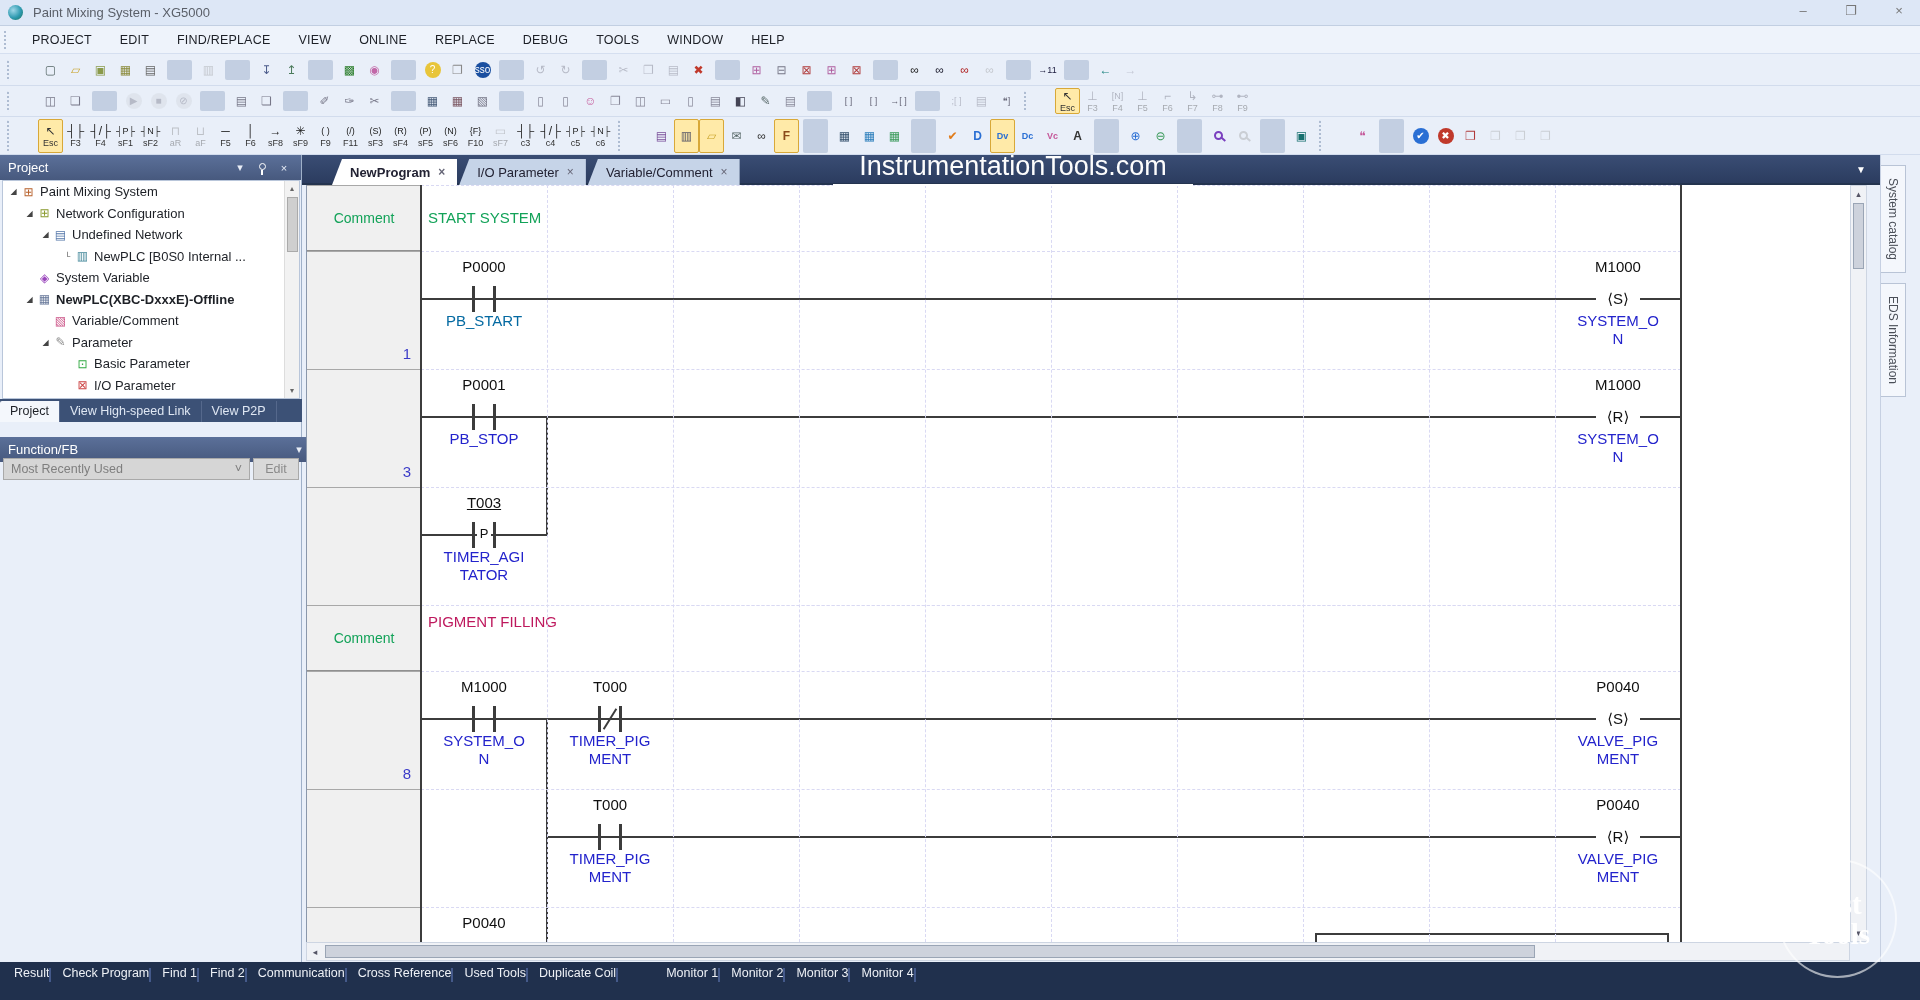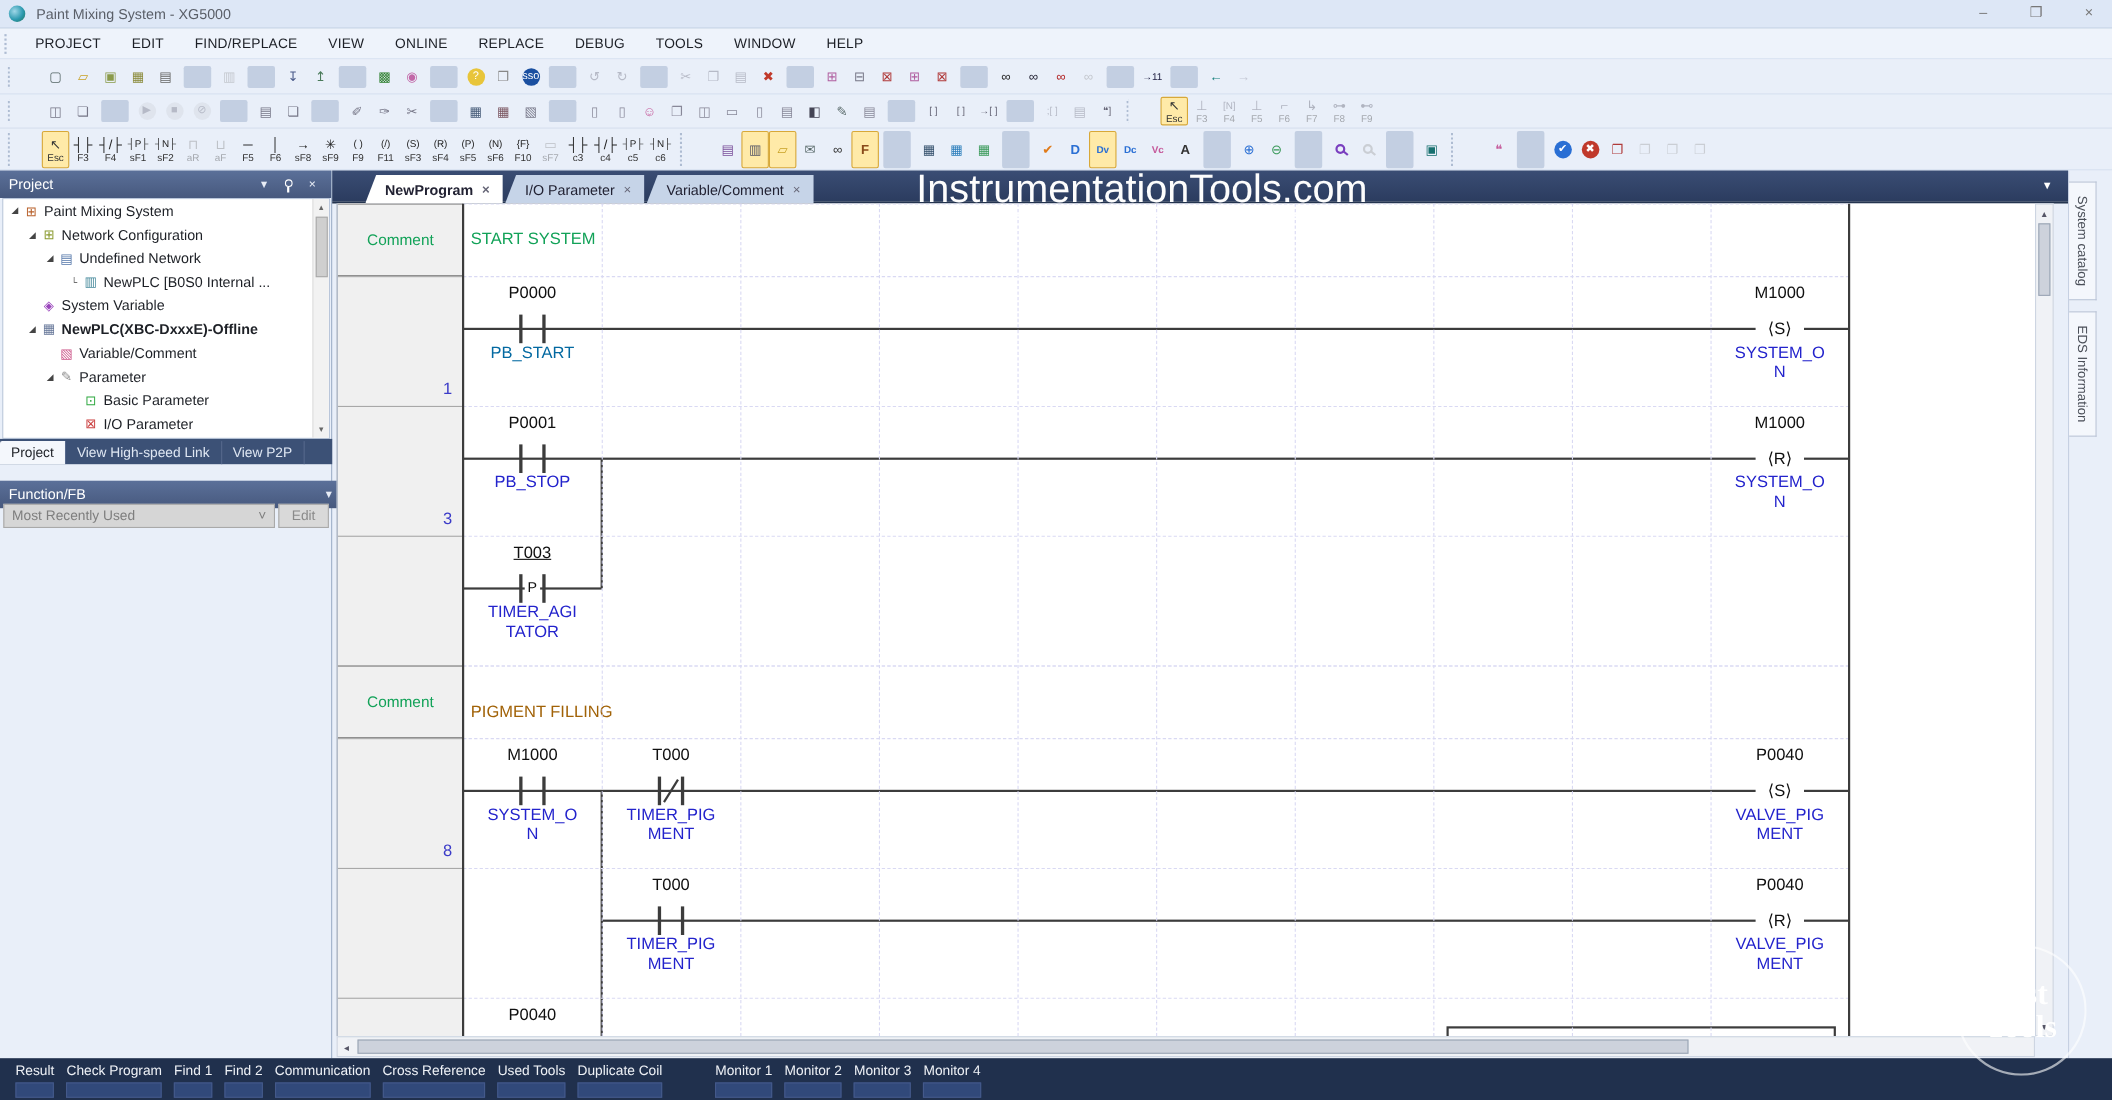--- a/index.html
+++ b/index.html
@@ -58,21 +58,21 @@
   #fndrop .sp{flex:1;}
   #fnedit{width:46px;height:22px;background:#d9d9d9;border:1px solid #a9a9a9;color:#8a8a8a;font-size:12.5px;display:flex;align-items:center;justify-content:center;}
   #fnlist{position:absolute;left:2px;top:340px;width:298px;height:455px;background:#fff;border:1px solid #8a97ab;font-size:12.5px;color:#111;padding:6px 8px;}
   
   #tabbar{position:absolute;left:302px;top:155px;width:1578px;height:30px;background:linear-gradient(#3a4d74,#2b3c5f);border-bottom:2px solid #24344f;}
   #doctabs{display:flex;list-style:none;margin-left:30px;height:30px;align-items:flex-end;}
   #doctabs li{height:26px;display:flex;align-items:center;gap:8px;background:#c6d4e8;color:#223;font-size:13px;padding:0 12px 0 18px;margin-right:2px;clip-path:polygon(10px 0,100% 0,100% 100%,0 100%);}
   #doctabs li.active{background:#fff;font-weight:bold;}
   #doctabs .x{font-size:12px;color:#667;}
   #tabmenu{position:absolute;right:14px;top:9px;color:#fff;font-size:10px;}
-  #watermark{position:absolute;left:833px;top:151px;width:360px;color:#fdfdfd;font-size:36px;text-align:center;border-bottom:2px solid #fff;padding-bottom:2px;z-index:30;white-space:nowrap;}
+  #watermark{position:absolute;left:833px;top:151px;width:360px;color:#fdfdfd;font-size:27px;text-align:center;border-bottom:2px solid #fff;padding-bottom:2px;z-index:30;white-space:nowrap;}
   
   #ladder{position:absolute;left:306px;top:185px;width:1544px;height:757px;background:#fff;border-left:1px solid #8a97ab;overflow:hidden;}
   .gbg{position:absolute;left:0;top:0;width:114px;height:100%;background:#f0f0f0;border-right:0;}
   .vdash{position:absolute;width:0;border-left:1px dashed #d9d9f3;top:0;height:100%;}
   .hdash{position:absolute;height:0;border-top:1px dashed #d9d9f3;}
   .gsep{position:absolute;left:0;width:114px;height:1px;background:#a8a8a8;}
   .wire{position:absolute;background:#3c3c3c;}
   .gcell{position:absolute;left:0;width:114px;background:#f0f0f0;border-top:1px solid #909090;border-bottom:1px solid #909090;display:flex;align-items:center;justify-content:center;font-size:14px;}
   .ctext{position:absolute;font-size:15px;}
   .dev{position:absolute;width:150px;text-align:center;font-size:15px;color:#101010;}
@@ -89,21 +89,21 @@
   #vscroll .ar.dn{position:absolute;bottom:0;width:100%;}
   #vscroll .th{position:absolute;left:2px;top:17px;width:11px;height:66px;background:#cdd2dc;border:1px solid #9aa5b5;}
   #hscroll{position:absolute;left:306px;top:942px;width:1544px;height:19px;background:#f0f2f6;border:1px solid #cdd5e2;display:flex;align-items:center;font-size:9px;color:#556;}
   #hscroll .ar{width:16px;text-align:center;}
   #hscroll .th{width:1210px;height:13px;background:#cdd2dc;border:1px solid #9aa5b5;margin-left:2px;}
   
   #rightstrip{position:absolute;left:1880px;top:155px;width:40px;height:807px;background:#e9eff9;border-left:1px solid #c6d0e2;}
   .vtab{writing-mode:vertical-rl;font-size:12px;color:#4a4f58;background:#f4f7fc;border:1px solid #b9c4d6;border-left:0;padding:12px 5px;margin-top:10px;}
   
   #bottombar{position:absolute;left:0;top:962px;width:1920px;height:38px;background:#20304d;display:flex;align-items:flex-start;padding:4px 0 0 14px;gap:11px;}
-  .bt{display:flex;flex-direction:column;align-items:center;}
+  .bt{display:flex;flex-direction:row;align-items:center;}
   .bt .lbl{font-size:12.5px;color:#eef1f6;white-space:nowrap;margin-bottom:4px;}
   .bt .stub{height:14px;width:100%;background:#31497a;border:1px solid #44598a;}
   .bt.spc{opacity:0;width:26px;}
   
   #logo{position:absolute;left:1778px;top:859px;width:119px;height:119px;border-radius:50%;display:flex;flex-direction:column;align-items:center;justify-content:center;z-index:40;box-shadow:0 0 0 2px rgba(255,255,255,.6) inset;}
   #logo div{color:#fff;font-family:"Liberation Serif",serif;font-weight:bold;font-size:29px;line-height:30px;}
 </style>
 </head>
 <body>
 
@@ -775,21 +775,21 @@
     <div class="wire" style="left: 239px; top: 232px; width: 2px; height: 118px;"></div>
     <div class="wire" style="left: 114px; top: 349px; width: 126px; height: 2px;"></div>
     <div class="dev" style="left: 102px; top: 309px; text-decoration: underline;">T003</div>
     <div class="bar" style="left: 165px; top: 337px;"></div>
     <div class="bar" style="left: 186px; top: 337px;"></div>
     <div class="pltr" style="left: 170px; top: 341px;">P</div>
     <div class="nm" style="left: 97px; top: 363px; color: rgb(35, 35, 204);">TIMER_AGI</div>
     <div class="nm" style="left: 97px; top: 381px; color: rgb(35, 35, 204);">TATOR</div>
     <div class="rnum" style="top: 278px; color: rgb(59, 59, 200);">3</div>
     <div class="gcell" style="top: 420px; height: 66px; color: rgb(18, 162, 88);">Comment</div>
-    <div class="ctext" style="left: 121px; top: 430px; line-height: 66px; color: #a16207; text-align: right;">PIGMENT FILLING</div>
+    <div class="ctext" style="left: 121px; top: 404px; line-height: 66px; color: #be185d; text-align: right;">PIGMENT FILLING</div>
     <div class="wire" style="left: 114px; top: 533px; width: 1260px; height: 2px;"></div>
     <div class="dev" style="left: 102px; top: 493px;">M1000</div>
     <div class="bar" style="left: 165px; top: 521px;"></div>
     <div class="bar" style="left: 186px; top: 521px;"></div>
     <div class="nm" style="left: 97px; top: 547px; color: rgb(35, 35, 204);">SYSTEM_O</div>
     <div class="nm" style="left: 97px; top: 565px; color: rgb(35, 35, 204);">N</div>
     <div class="dev" style="left: 228px; top: 493px;">T000</div>
     <div class="bar" style="left: 291px; top: 521px;"></div>
     <div class="bar" style="left: 312px; top: 521px;"></div>
     <div class="slash" style="left: 291px; top: 533px;"></div>

